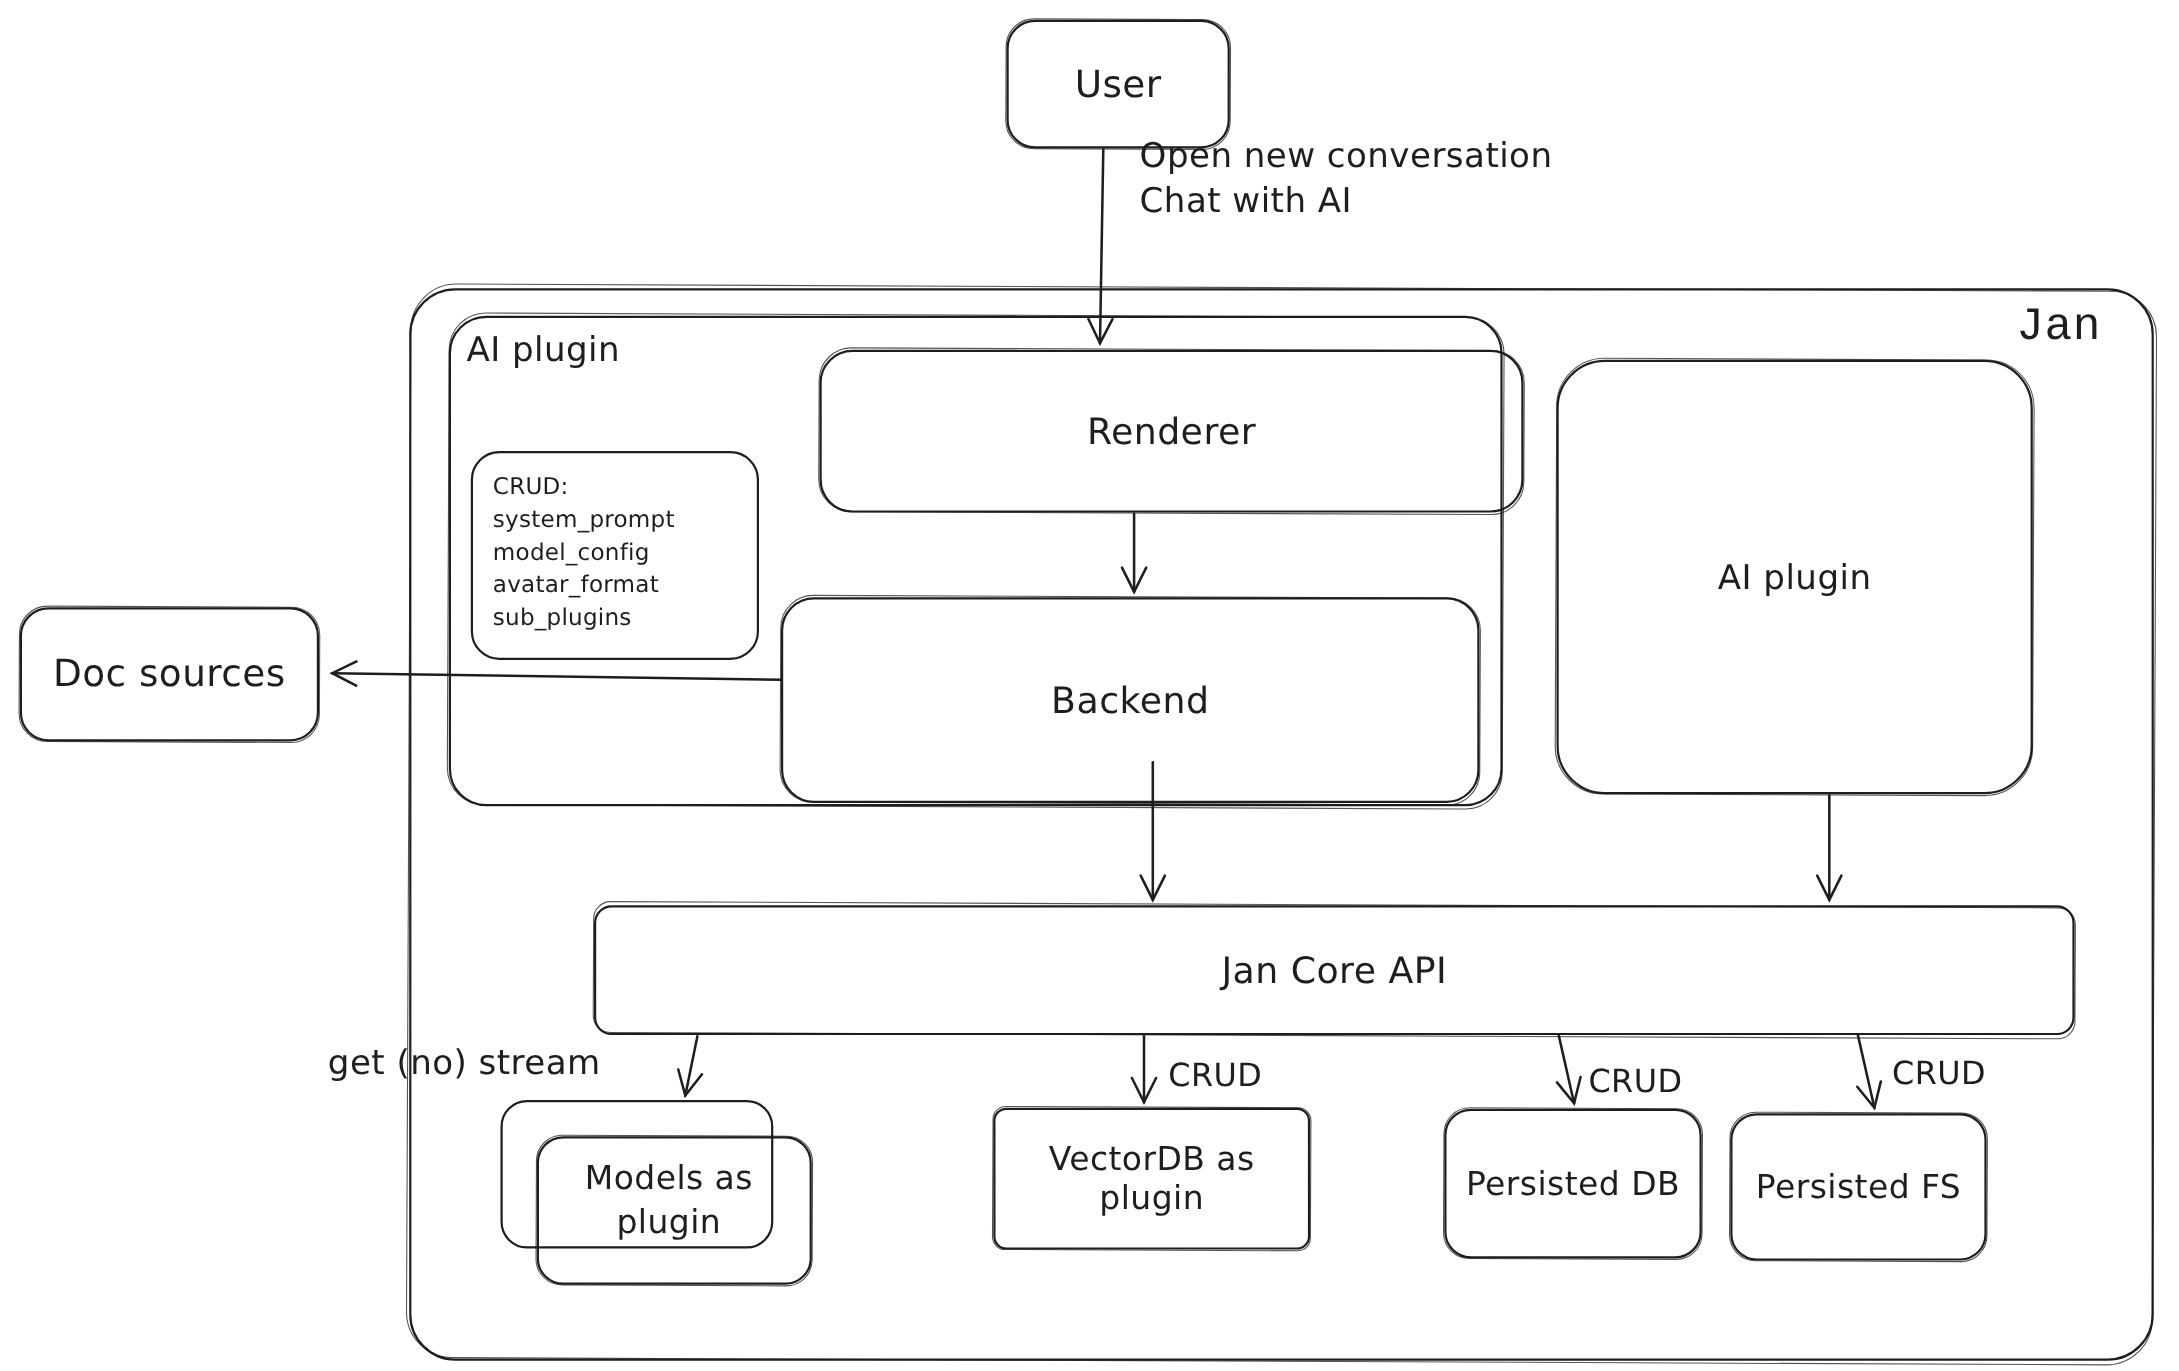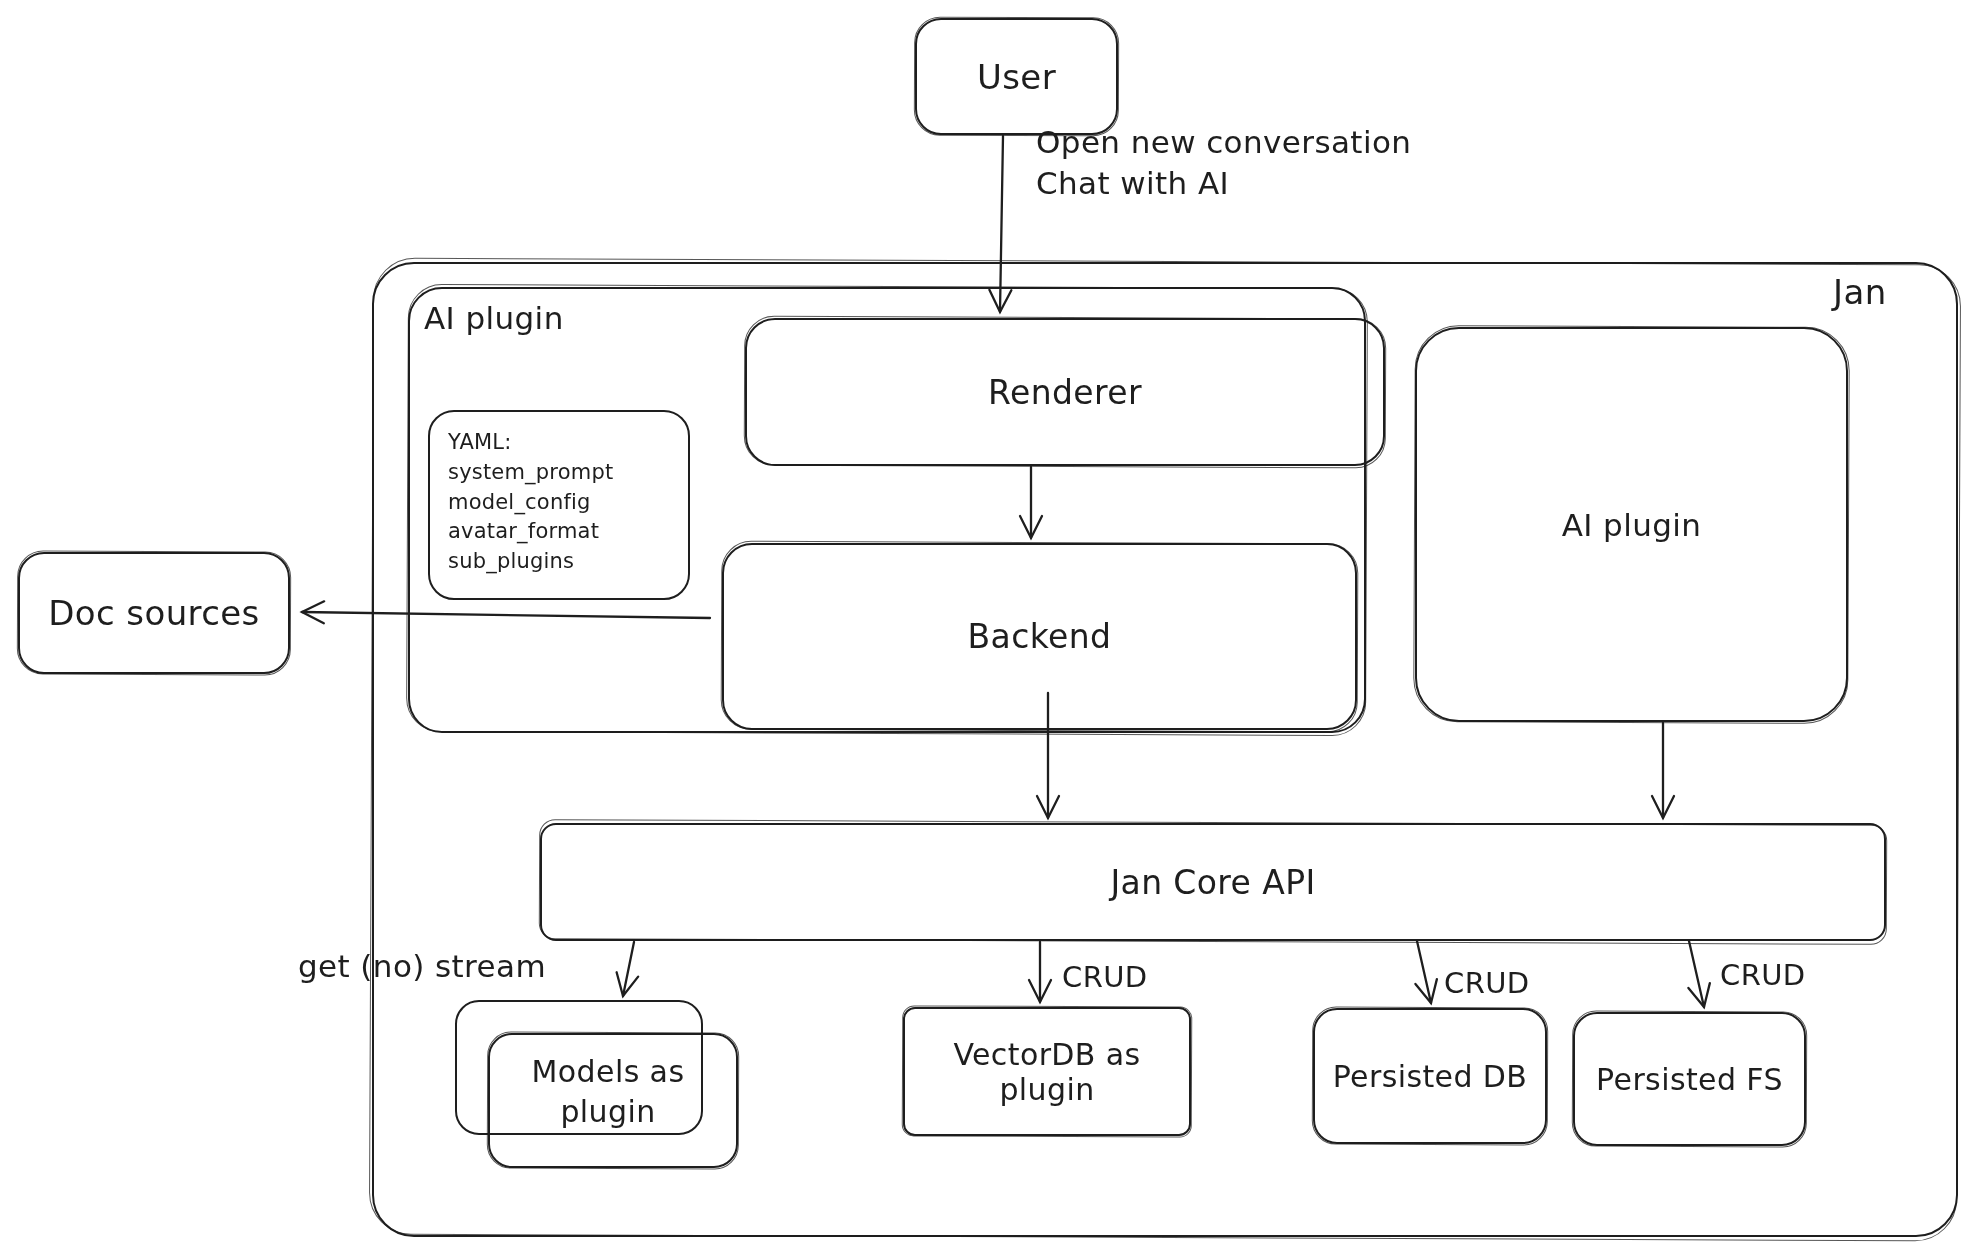--- a/index.html
+++ b/index.html
@@ -39,36 +39,36 @@
   svg.edges{position:absolute;inset:0;pointer-events:none;}
   svg.edges path{stroke:#1e1e1e;stroke-width:2.3;fill:none;stroke-linecap:round;}
 
   
   .jan-box        {left:372px;  top:262px;  width:1586px; height:975px; border-radius:42px;}
   .plugin-group   {left:408px;  top:287px;  width:958px;  height:446px; border-radius:34px;}
 
   
   .user-box       {left:915px;  top:18px;   width:203px;  height:117px; border-radius:26px; font-size:34px;}
   .renderer-box   {left:705px;  top:318px;  width:640px;  height:148px; border-radius:30px; font-size:33px;margin-left:40px;}
-  .backend-box    {left:710px;  top:543px;  width:635px;  height:187px; border-radius:30px; font-size:33px;margin-left:12px;}
+  .backend-box    {left:710px;  top:543px;  width:635px;  height:187px; border-radius:30px; font-size:33px;}
   .yaml-box       {left:428px;  top:410px;  width:262px;  height:190px; border-radius:26px;
                    font-size:21px; justify-content:flex-start; align-items:flex-start;
                    text-align:left; padding:16px 10px 10px 18px; line-height:1.42; letter-spacing:.2px;}
   .docsources-box {left:18px;   top:552px;  width:272px;  height:122px; border-radius:26px; font-size:34px;}
   .aiplugin-box   {left:1415px; top:327px;  width:433px;  height:395px; border-radius:44px; font-size:31px;}
   .jancore-box    {left:540px;  top:823px;  width:1346px; height:118px; border-radius:16px; font-size:33px;}
   .models-back    {left:455px;  top:1000px; width:248px;  height:135px; border-radius:24px;}
   .models-front   {left:488px;  top:1033px; width:250px;  height:135px; border-radius:24px;}
   .models-text    {left:493px;  top:1052px; width:230px;  font-size:30px; text-align:center;}
   .vectordb-box   {left:903px;  top:1007px; width:288px;  height:129px; border-radius:12px; font-size:30px;}
   .persdb-box     {left:1313px; top:1008px; width:234px;  height:136px; border-radius:24px; font-size:30px;}
   .persfs-box     {left:1573px; top:1012px; width:233px;  height:134px; border-radius:24px; font-size:30px;}
 
   
-  .jan-label          {left:1833px; top:270px; font-size:34px;}
+  .jan-label          {left:1833px; top:270px; font-size:42px;font-family:Liberation Mono, monospace;}
   .plugin-group-label {left:424px;  top:298px; font-size:31px;}
   .openconv-label     {left:1036px; top:122px; font-size:31px;}
   .getstream-label    {left:298px;  top:946px; font-size:31px;}
   .crud-vectordb      {left:1062px; top:958px; font-size:29px;}
   .crud-db            {left:1444px; top:964px; font-size:29px;}
   .crud-fs            {left:1720px; top:956px; font-size:29px;}
 </style>
 </head>
 <body>
 
@@ -96,21 +96,21 @@
 
   <div class="node sketch plugin-group"></div>
   <div class="label plugin-group-label">AI plugin</div>
 
   <div class="node sketch user-box">User</div>
 
   <div class="node sketch renderer-box">Renderer</div>
 
   <div class="node sketch backend-box">Backend</div>
 
-  <div class="node yaml-box">YAML:
+  <div class="node yaml-box">CRUD:
 system_prompt
 model_config
 avatar_format
 sub_plugins</div>
 
   <div class="node sketch docsources-box">Doc sources</div>
 
   <div class="node sketch aiplugin-box">AI plugin</div>
 
   <div class="node sketch jancore-box">Jan Core API</div>

